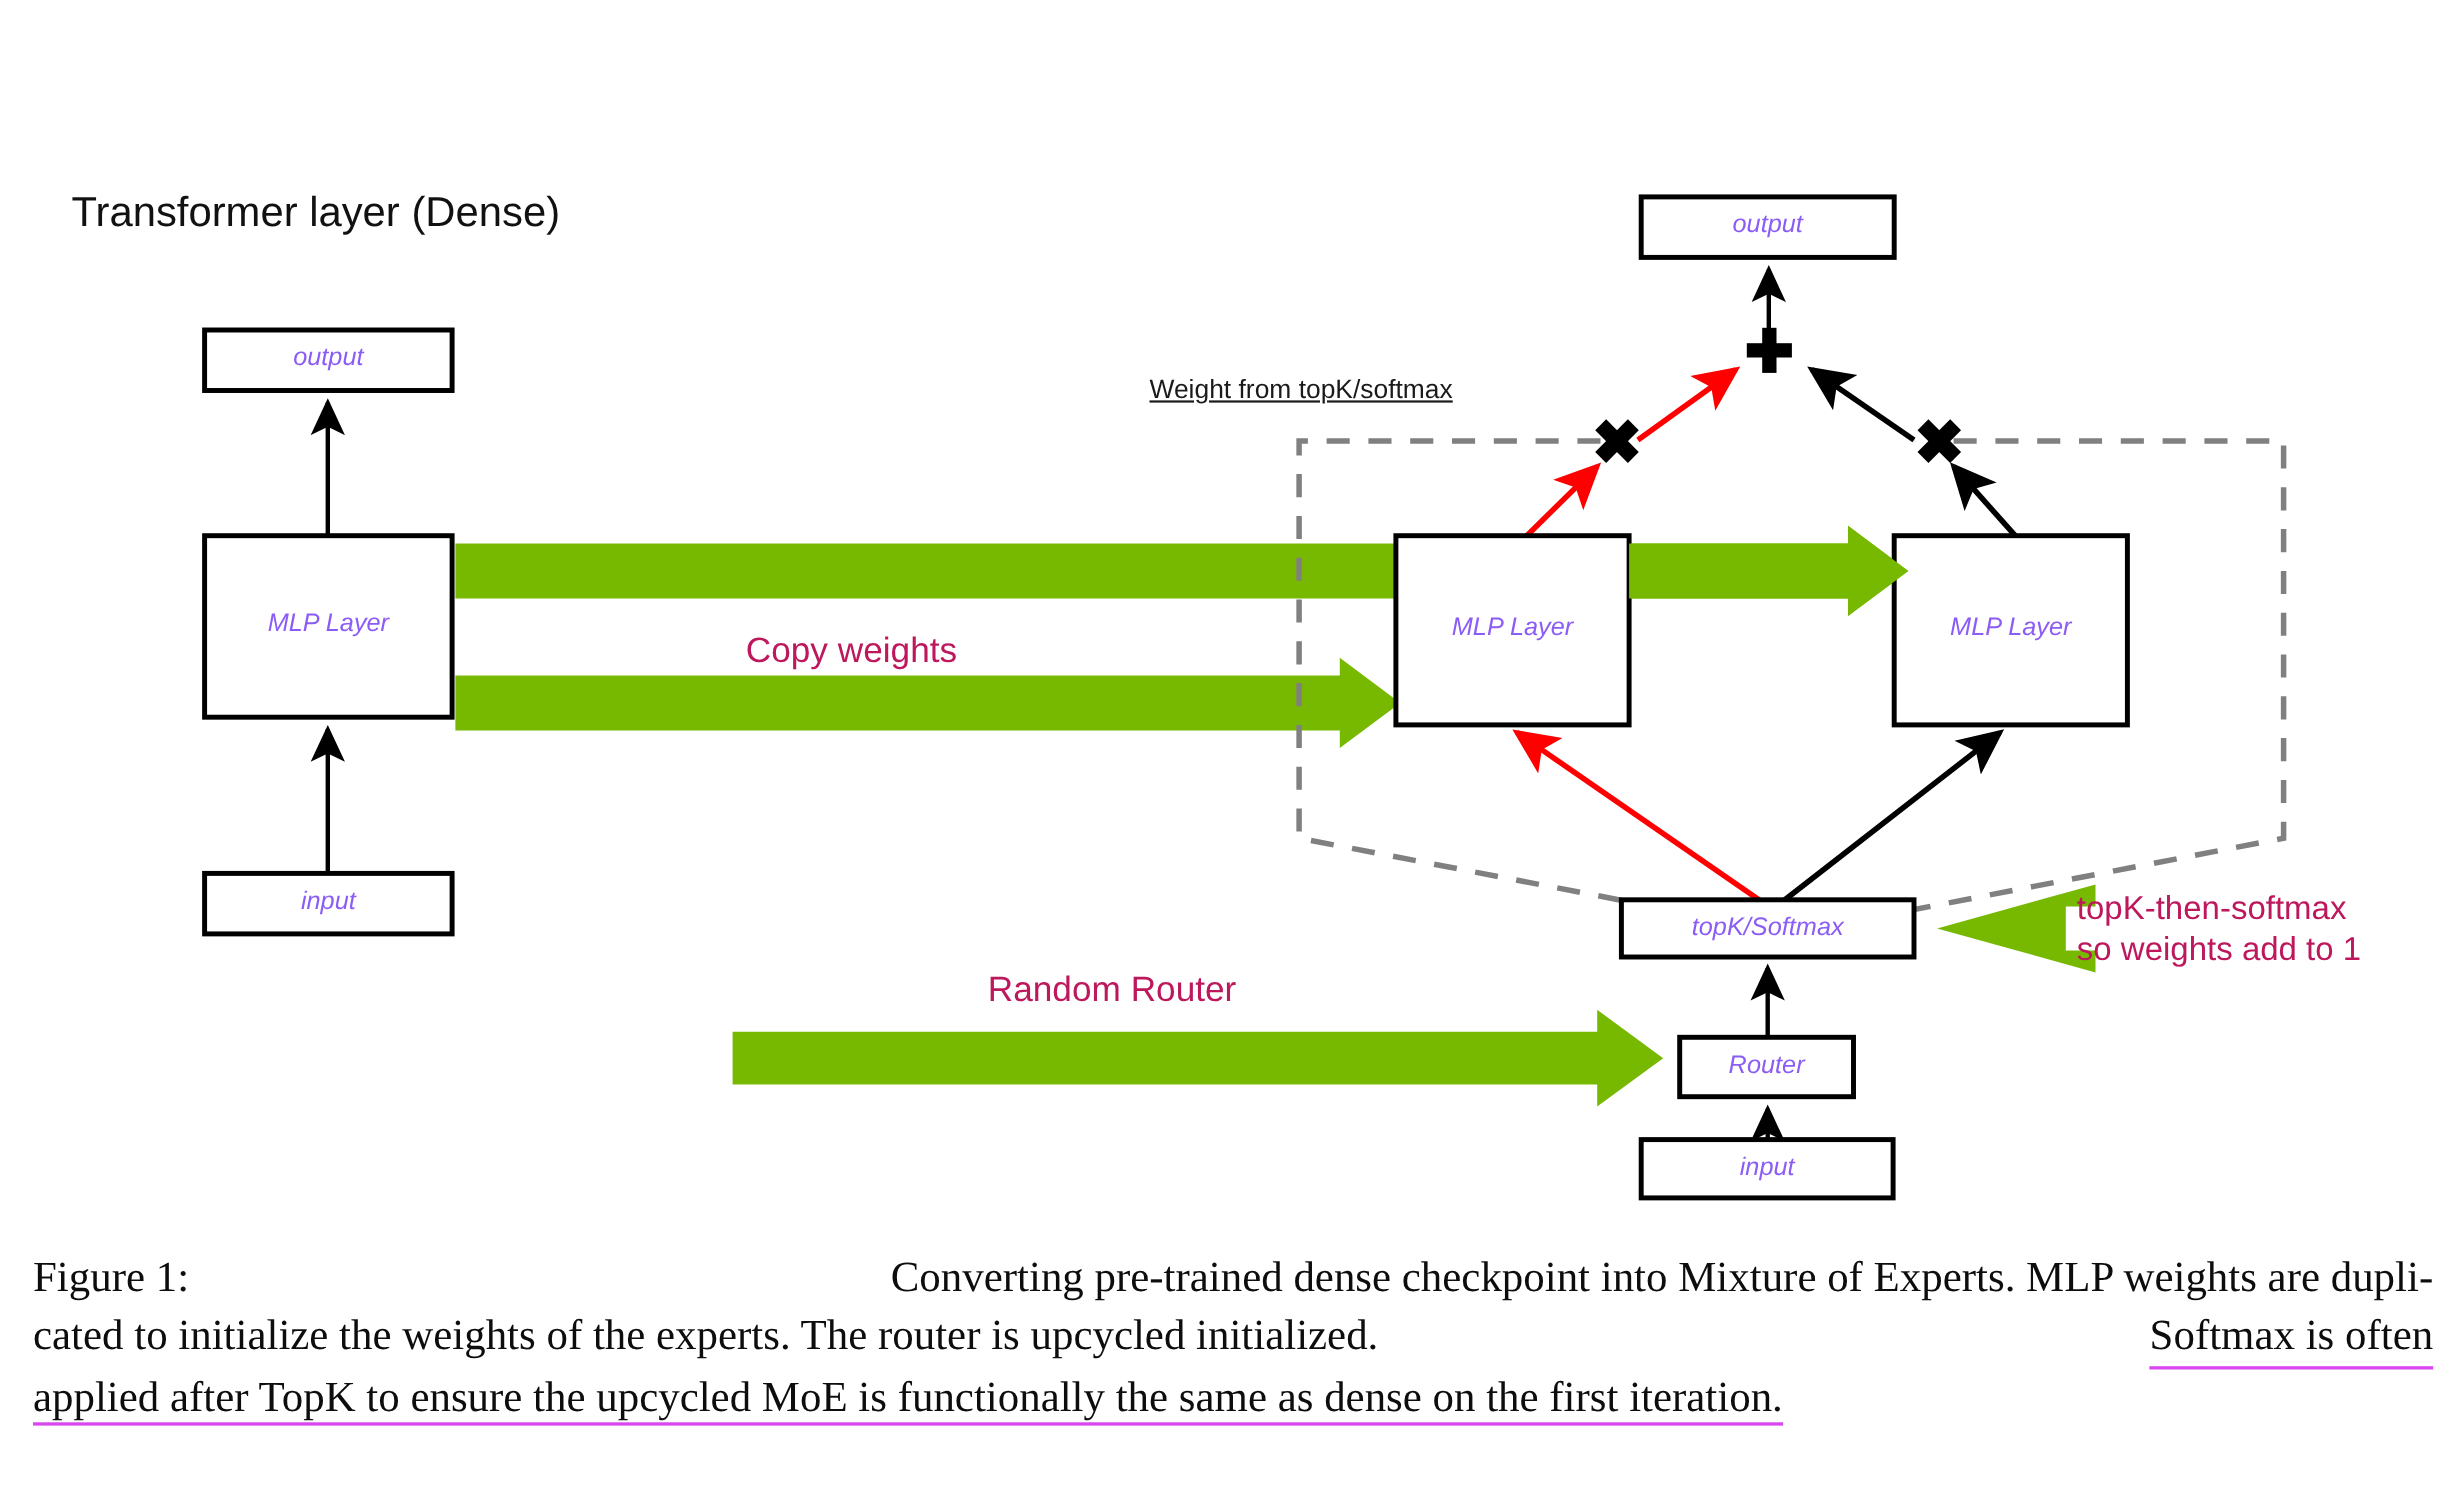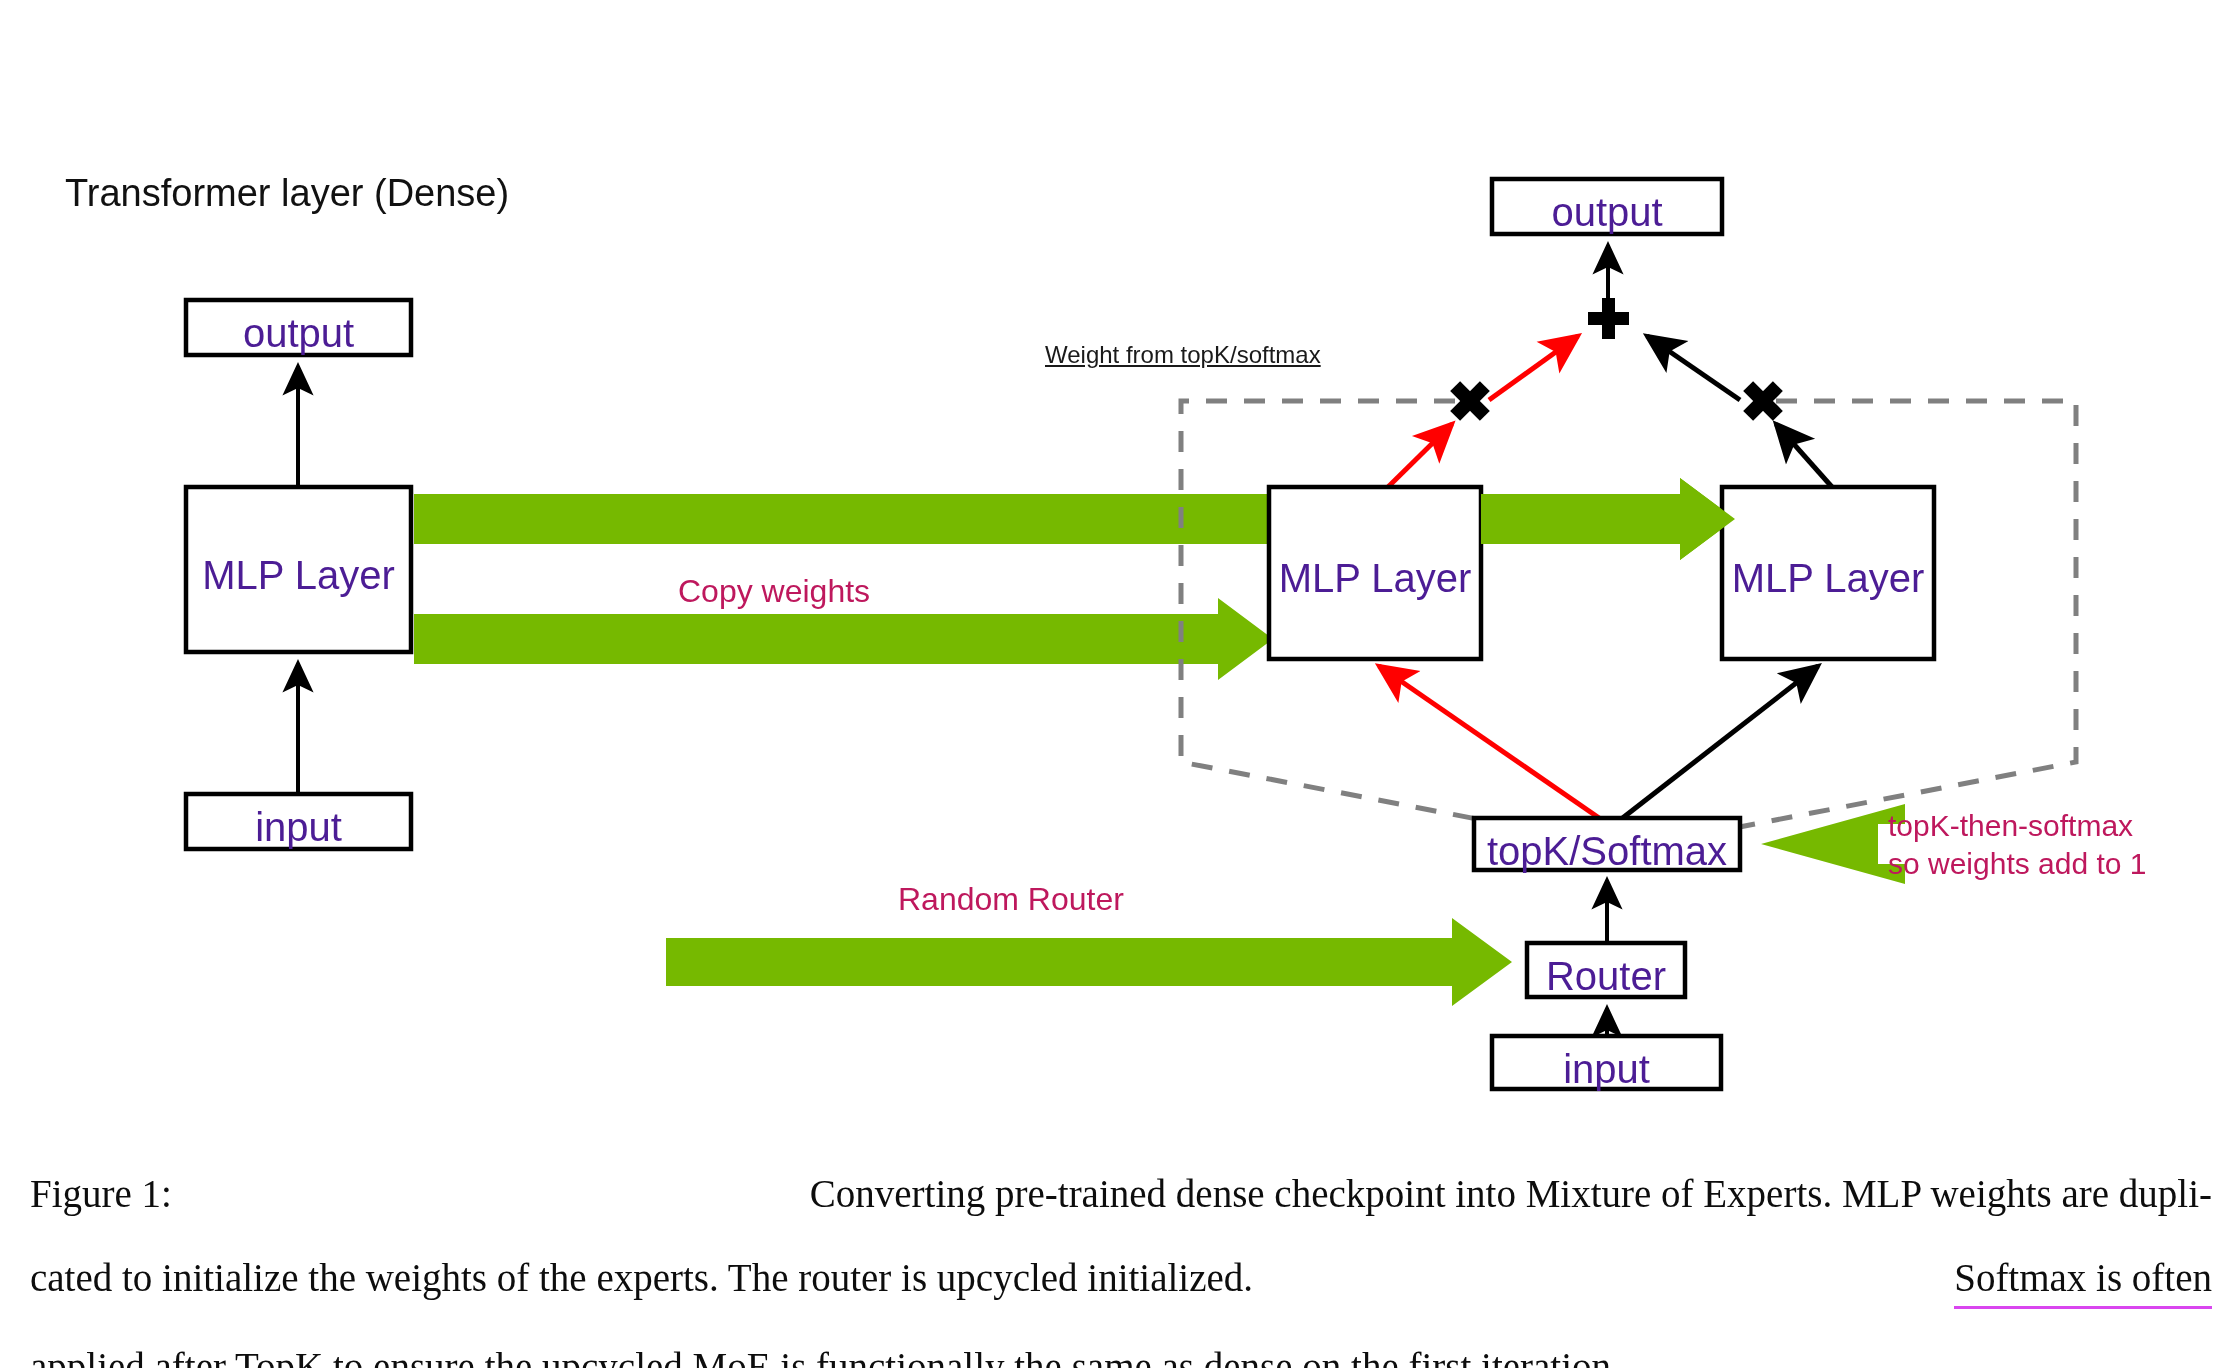--- a/index.html
+++ b/index.html
@@ -30,22 +30,23 @@
     position: absolute;
     white-space: nowrap;
     color: #111111;
   }
   .diagram-title {
     font-size: 38px;
     letter-spacing: 0px;
     color: #111111;
   }
   .box-label {
-    font-size: 40px;
-    color: #4c1d95;
+    font-size: 23px;
+    color: #8b5cf6;
+    font-style: italic;
   }
   .small-note {
     font-size: 24px;
     color: #1a1a1a;
   }
   .green-label {
     color: #be185d;
     font-size: 32px;
     line-height: 1.22;
   }
@@ -61,21 +62,21 @@
     font-family: "Liberation Serif", serif;
     font-size: 39px;
     line-height: 1.34;
     color: #0d0d0d;
     text-align: justify;
   }
   #caption .u-red {
     border-bottom: 3px solid #d946ef;
     padding-bottom: 1px;
   }
-  .caption-line { display: block; white-space: nowrap; margin-top: 32px; }
+  .caption-line { display: block; white-space: nowrap; }
   .caption-line.justify {
     display: flex;
     justify-content: space-between;
   }
 </style>
 </head>
 <body>
 
 <div id="figure-root">
 

